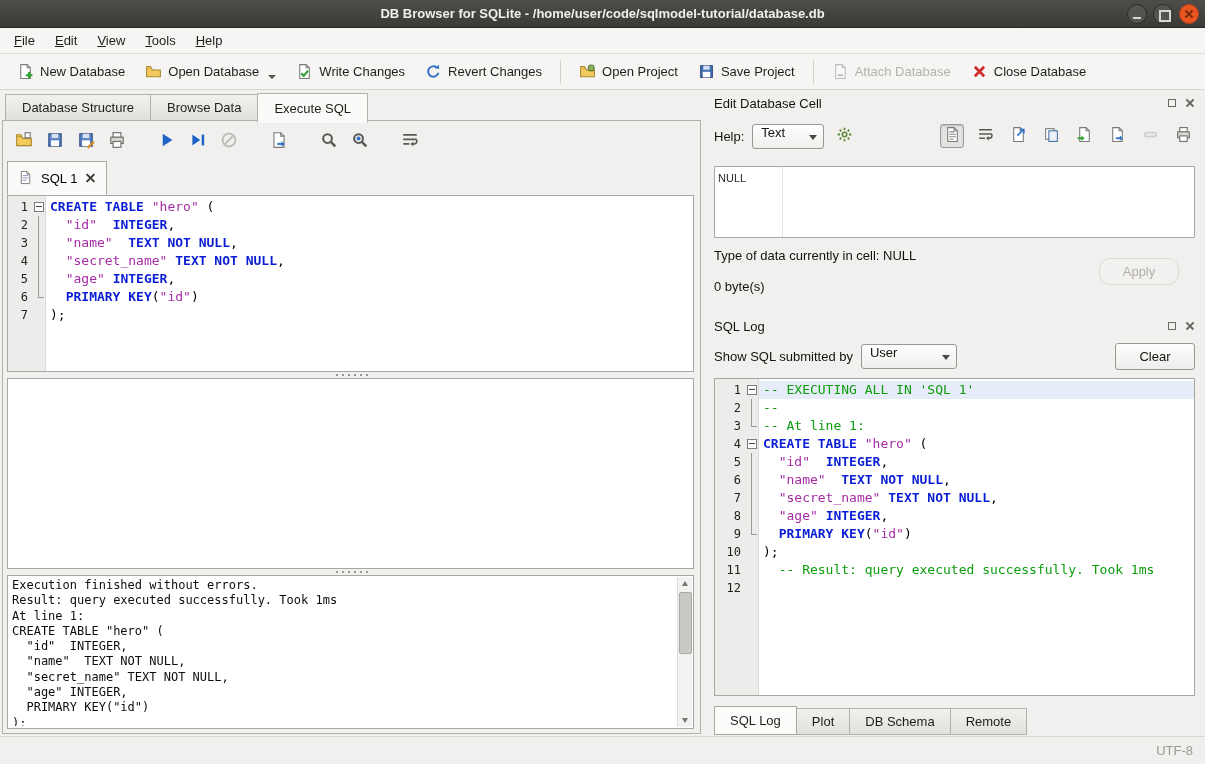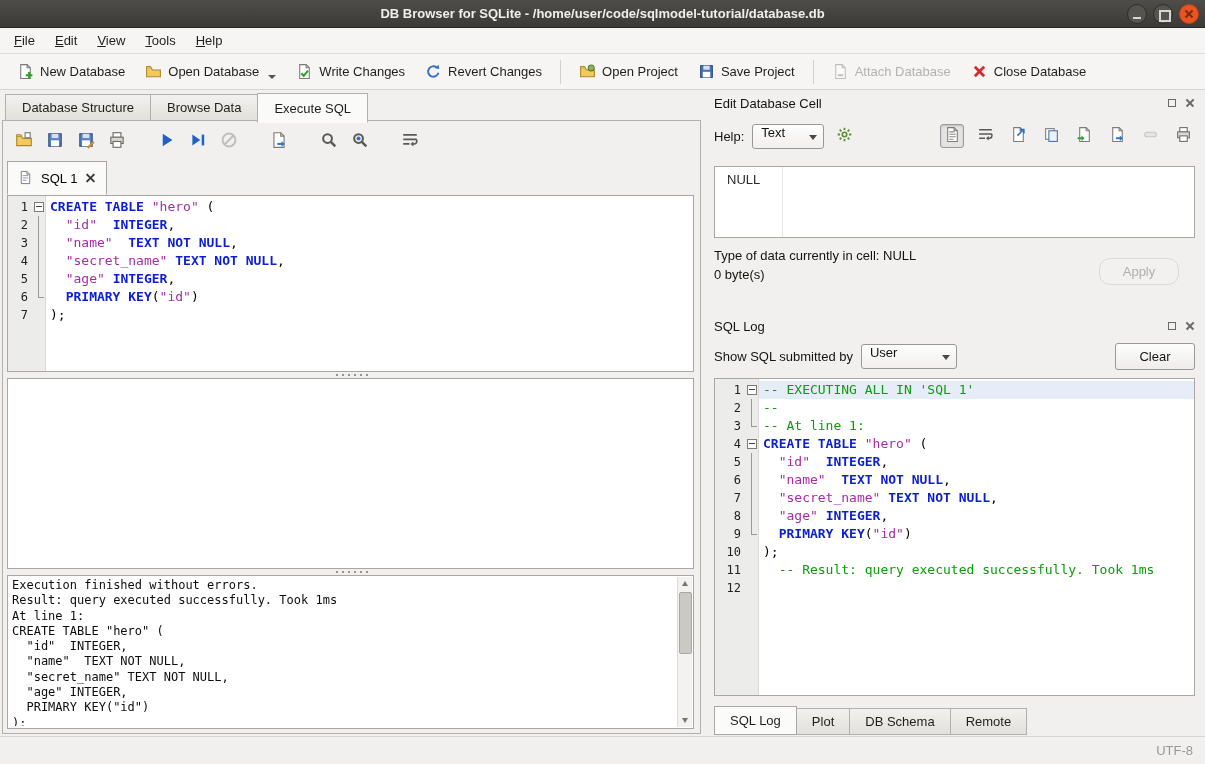--- a/index.html
+++ b/index.html
@@ -126,24 +126,24 @@
   #mode-combo{min-width:72px}
   #filter-combo{min-width:96px}
   .iconbtn{width:24px;height:24px;display:flex;align-items:center;justify-content:center;border-radius:3px;border:1px solid transparent;cursor:default}
   .iconbtn svg{width:17px;height:17px}
   .iconbtn.checked{background:#e5e3df;border-color:#9b99a2;box-shadow:inset 0 1px 2px rgba(0,0,0,.18)}
   .iconbtn.disabled{opacity:.5;filter:grayscale(1)}
   .cellicons{margin-left:auto;display:flex;gap:9px;align-items:center}
 
   .celledit{position:absolute;top:76px;left:10px;right:10px;height:72px;border:1px solid #a9a7a3;
     background:linear-gradient(to right,#fff 67px,#e6e6e4 67px,#e6e6e4 68px,#fff 68px);overflow:hidden}
-  .celledit .val{padding:5px 12px;font-size:13px;color:#2a2a28}
+  .celledit .val{padding:5px 3px;font-size:11px;color:#2a2a28}
 
   .cellinfo{position:absolute;top:158px;left:10px;right:26px;height:60px;font-size:13px;color:#14130f}
-  .cellinfo .line2{margin-top:4px}
+  .cellinfo .line2{margin-top:16px}
   .applybtn{position:absolute;right:0;top:10px;width:80px;height:27px;background:#f2f1ef;border:1px solid #dcdad6;
     border-radius:11px;color:#b1afab;font-size:13px;display:flex;align-items:center;justify-content:center}
 
   .filterrow{position:absolute;top:252px;left:10px;right:10px;height:28px;display:flex;align-items:center;gap:8px;font-size:13px;color:#14130f}
   .pushbtn{margin-left:auto;width:80px;height:27px;background:linear-gradient(#fdfdfc,#eeedeb);border:1px solid #9a9894;
     border-radius:3px;font-size:13px;color:#14130f;display:flex;align-items:center;justify-content:center;cursor:pointer}
 
   .bottomtabs{position:absolute;left:10px;bottom:1px;height:29px;display:flex;align-items:flex-end}
   .btab{height:27px;display:flex;align-items:center;padding:0 15px;font-size:13px;color:#1f1e1b;
     background:linear-gradient(#f2f1ef,#e2e0dc);border:1px solid #b2b0ac;margin-right:-1px;cursor:default}

